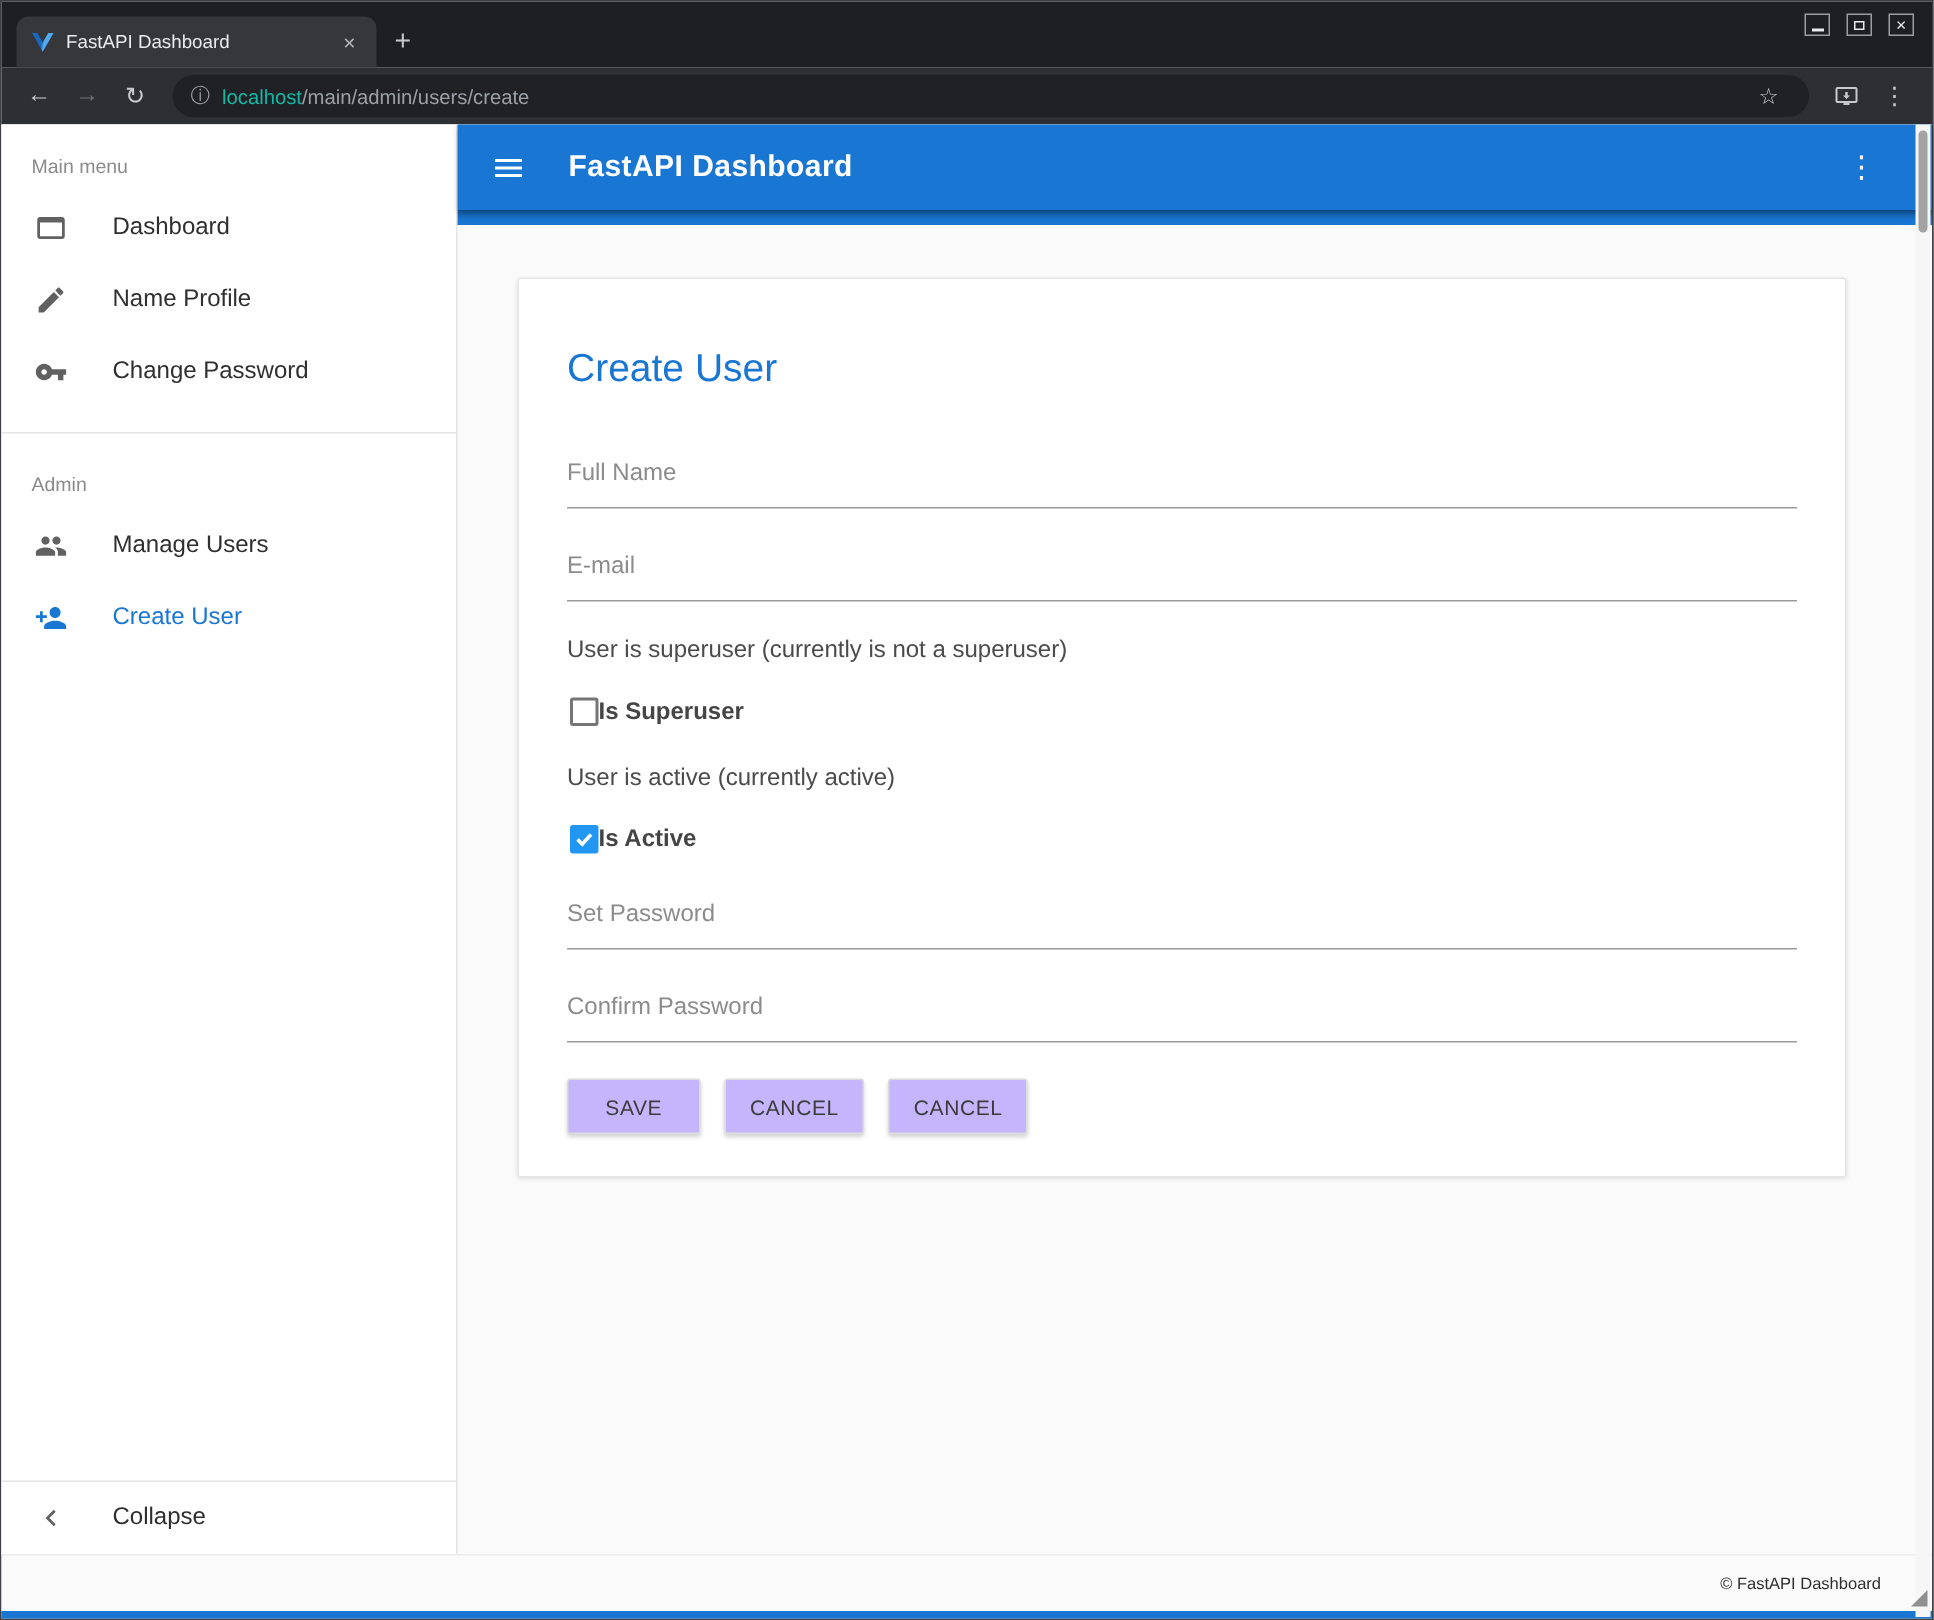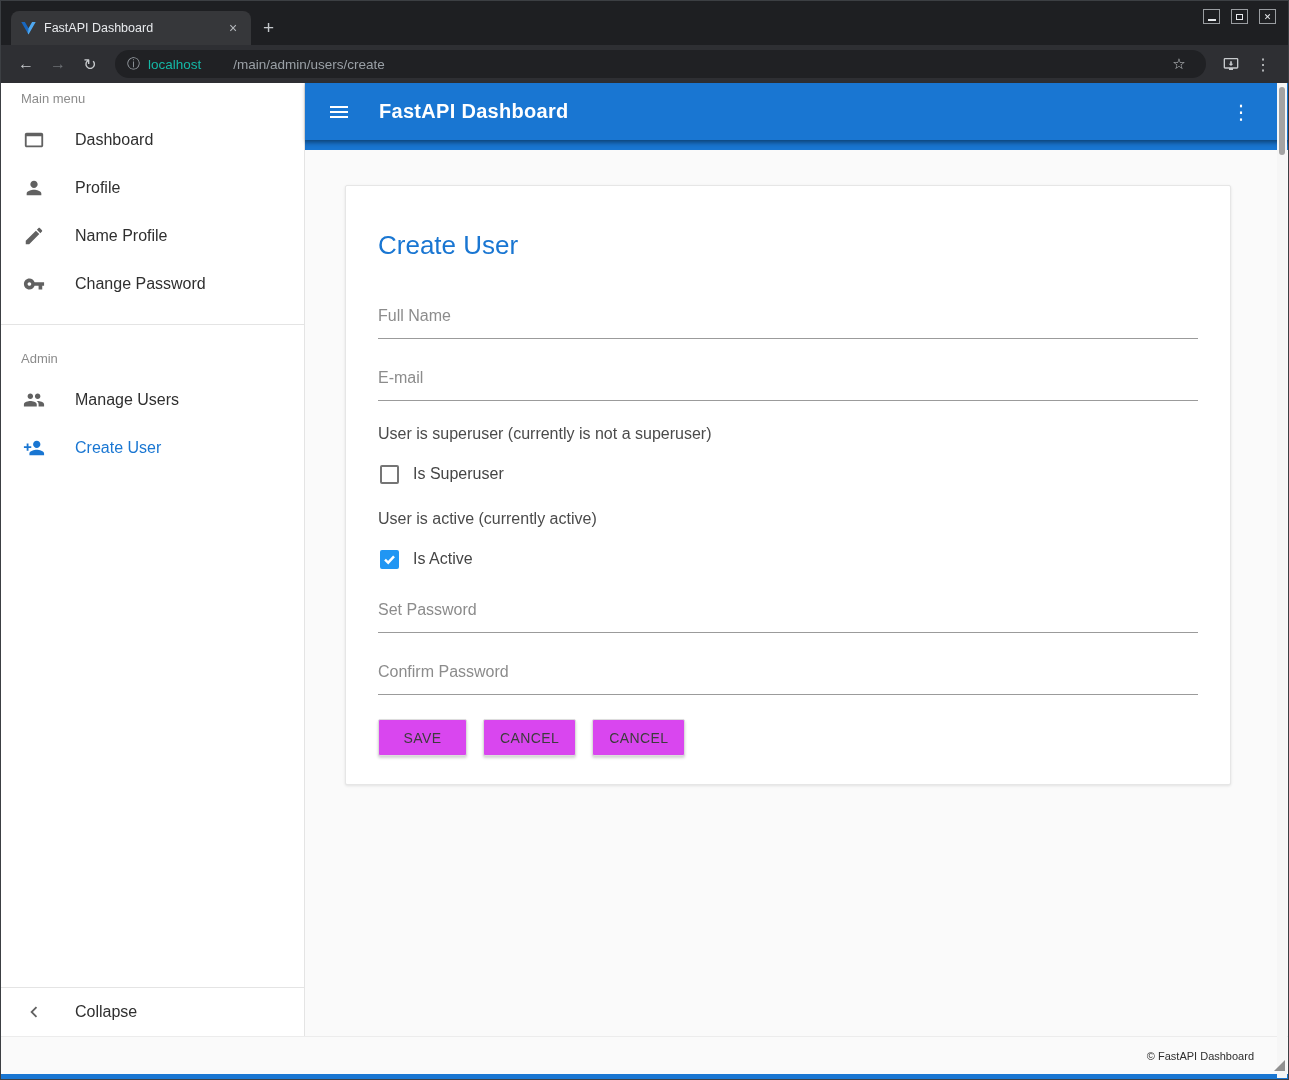--- a/index.html
+++ b/index.html
@@ -20,29 +20,29 @@
   .glyph-min { width:8px; height:2px; background:#e8eaed; margin-top:7px; }
   .glyph-max { width:7px; height:6px; border:1px solid #e8eaed; }
 
   .navbar { height:38px; background:#2e2f33; display:flex; align-items:center; padding:0 10px; gap:2px; flex:0 0 auto; }
   .nav-icon { width:30px; height:28px; color:#c7cacd; font-size:16px; display:flex; align-items:center; justify-content:center; flex:0 0 auto; }
   .nav-icon.dim { color:#6e7175; }
   .urlbox { flex:1; height:28px; background:#202124; border-radius:14px; display:flex; align-items:center; padding:0 12px; gap:8px; margin:0 8px; min-width:0; }
   .info-icon { color:#9aa0a6; font-size:13px; }
   .url-text { flex:1; white-space:nowrap; overflow:hidden; font-size:13.5px; }
   .url-host { color:#14b8a6; }
-  .url-path { color:#9aa0a6;margin-left:32px; }
+  .url-path { color:#9aa0a6; }
   .star { font-size:15px; }
 
   
   .page { flex:1; display:flex; background:#fafafa; min-height:0; }
 
   .sidebar { width:304px; background:#fff; border-right:1px solid #e4e4e4; display:flex; flex-direction:column; flex:0 0 auto; }
   .caption { padding:26px 20px 10px; font-size:13px; color:#8b8b8b; }
-  .caption.small-top { padding-top:8px; }
+  .caption.small-top { padding-top:20px; }
   .side-item { height:48px; display:flex; align-items:center; padding-left:22px; gap:30px; color:#2f2f2f; font-size:16px; cursor:default; }
   .side-item .icon { width:22px; height:22px; color:#616161; display:flex; }
   .side-item .icon svg { width:22px; height:22px; fill:currentColor; }
   .side-item.active { color:#1976d2; }
   .side-item.active .icon { color:#1976d2; }
   .divider { height:1px; background:#e4e4e4; flex:0 0 auto; }
   .divider.mt { margin-top:16px; }
   .side-spacer { flex:1; }
 
   .main { flex:1; display:flex; flex-direction:column; min-width:0; }
@@ -54,27 +54,27 @@
   .appbar-ext { height:10px; background:#1976d2; box-shadow:inset 0 6px 6px -4px rgba(0,0,0,.3); }
 
   .content { flex:1; overflow:hidden; }
   .card { width:886px; margin:35px 0 0 40px; background:#fff; border:1px solid #e6e6e6; border-radius:2px; box-shadow:0 1px 3px rgba(0,0,0,.10); padding:28px 32px; }
   .form-title { color:#1976d2; font-size:26px; font-weight:400; margin:16px 0 40px; }
   .tf { margin-bottom:24px; }
   .tf.mt { margin-top:8px;text-decoration:underline; }
   .tf input { width:100%; border:none; outline:none; border-bottom:1px solid #9b9b9b; font-size:16px; padding:6px 0 13px; color:#333; background:transparent; font-family:inherit; }
   .tf input::placeholder { color:#8c8c8c; opacity:1; }
   .hint { font-size:16px; color:#4b4b4b; margin:4px 0 22px; }
-  .cb-row { display:flex; align-items:flex-start; gap:14px; margin:0 0 26px 2px; }
+  .cb-row { display:flex; align-items:flex-end; gap:0; margin:0 0 26px 2px;font-weight:bold; }
   .cb { width:19px; height:19px; border:2px solid #757575; border-radius:2px; flex:0 0 auto; display:flex; align-items:center; justify-content:center; }
   .cb.checked { background:#2196f3; border-color:#2196f3; }
   .cb.checked svg { width:15px; height:15px; fill:none; stroke:#fff; stroke-width:2.6; }
   .cb-label { font-size:16px; color:#454545; }
   .btn-row { display:flex; gap:16px; margin-top:0; }
-  .btn { min-width:89px; height:37px; background:#d946ef; border:1px solid #dcdcdc; border-radius:2px; font-size:14px; font-weight:500; color:#3c3c3c; letter-spacing:.4px; box-shadow:0 2px 3px rgba(0,0,0,.18); display:flex; align-items:center; justify-content:center; padding:0 16px; font-family:inherit; }
+  .btn { min-width:89px; height:37px; background:#c4b5fd; border:1px solid #dcdcdc; border-radius:2px; font-size:14px; font-weight:500; color:#3c3c3c; letter-spacing:.4px; box-shadow:0 2px 3px rgba(0,0,0,.18); display:flex; align-items:center; justify-content:center; padding:0 16px; font-family:inherit; }
 
   
   .footer { height:38px; background:#fafafa; border-top:1px solid #ececec; display:flex; align-items:center; justify-content:flex-end; padding-right:34px; font-size:11px; color:#2e2e2e; flex:0 0 auto; }
   .bottom-strip { height:5px; background:#1976d2; flex:0 0 auto; }
 
   
   .scrollbar { position:absolute; top:82px; right:1px; bottom:1px; width:10px; background:#f6f6f6; z-index:5; }
   .scroll-thumb { position:absolute; top:4px; left:2px; width:6px; height:68px; background:#a3a3a3; border-radius:3px; }
   .resize-grip { position:absolute; right:3px; bottom:8px; width:0; height:0; border-left:11px solid transparent; border-bottom:11px solid #909090; z-index:6; }
 </style>
@@ -128,28 +128,20 @@
         <span class="icon">
             <svg viewBox="0 0 24 24">
               <path d="M20 4H4c-1.1 0-2 .9-2 2v12c0 1.1.9 2 2 2h16c1.1 0 2-.9 2-2V6c0-1.1-.9-2-2-2zm0 14H4V8h16v10z"></path>
             </svg>
           </span>
         <span>Dashboard</span>
       </div>
       <div class="side-item">
         <span class="icon">
             <svg viewBox="0 0 24 24">
-              <path d="M12 12c2.21 0 4-1.79 4-4s-1.79-4-4-4-4 1.79-4 4 1.79 4 4 4zm0 2c-2.67 0-8 1.34-8 4v2h16v-2c0-2.66-5.33-4-8-4z"></path>
-            </svg>
-          </span>
-        <span>Profile</span>
-      </div>
-      <div class="side-item">
-        <span class="icon">
-            <svg viewBox="0 0 24 24">
               <path d="M3 17.25V21h3.75L17.81 9.94l-3.75-3.75L3 17.25zM20.71 7.04c.39-.39.39-1.02 0-1.41l-2.34-2.34c-.39-.39-1.02-.39-1.41 0l-1.83 1.83 3.75 3.75 1.83-1.83z"></path>
             </svg>
           </span>
         <span>Name Profile</span>
       </div>
       <div class="side-item">
         <span class="icon">
             <svg viewBox="0 0 24 24">
               <path d="M12.65 10C11.83 7.67 9.61 6 7 6c-3.31 0-6 2.69-6 6s2.69 6 6 6c2.61 0 4.83-1.67 5.65-4H17v4h4v-4h2v-4H12.65zM7 14c-1.1 0-2-.9-2-2s.9-2 2-2 2 .9 2 2-.9 2-2 2z"></path>
             </svg>

